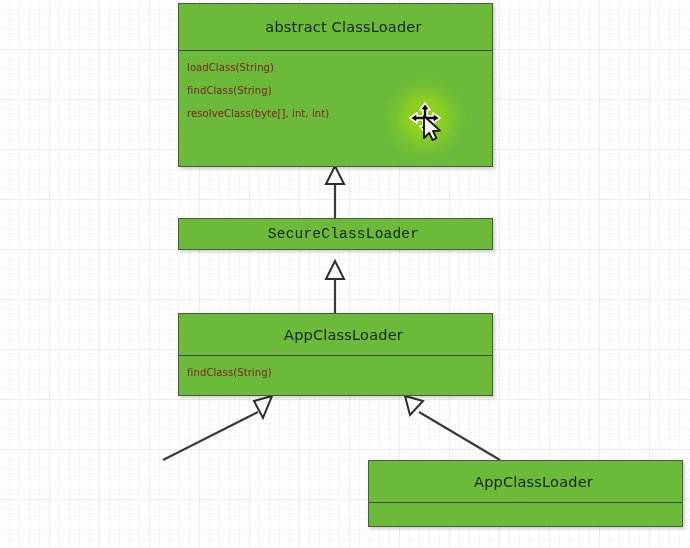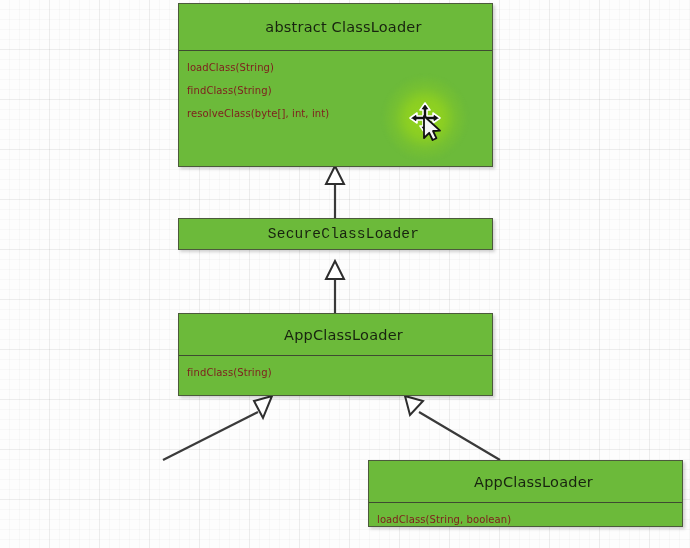--- a/index.html
+++ b/index.html
@@ -138,23 +138,20 @@
     <div class="node-members">
       <div class="member">findClass(String)</div>
     </div>
   </div>
 
 
   <div class="node" style="left:368px; top:460px; width:315px; height:67px;">
     <div class="node-title-band" style="height:42px;">
       <div class="node-title">AppClassLoader</div>
     </div>
-    <div class="node-members">
-      <div class="member">loadClass(String, boolean)</div>
-    </div>
   </div>
 
   <div class="cursor-glow" style="left:382px; top:75px;"></div>
 
   <div class="cursor-sprite" style="left:405px; top:98px;">
     <svg width="48" height="52" viewBox="0 0 48 52">
 
       <g transform="translate(20,20)">
         <path d="M0,-15 L5,-8 L2,-8 L2,-2 L8,-2 L8,-5 L15,0 L8,5 L8,2 L2,2 L2,8 L5,8 L0,15 L-5,8 L-2,8 L-2,2 L-8,2 L-8,5 L-15,0 L-8,-5 L-8,-2 L-2,-2 L-2,-8 L-5,-8 Z" fill="#111111" stroke="#ffffff" stroke-width="1.6" stroke-linejoin="round"></path>
       </g>

